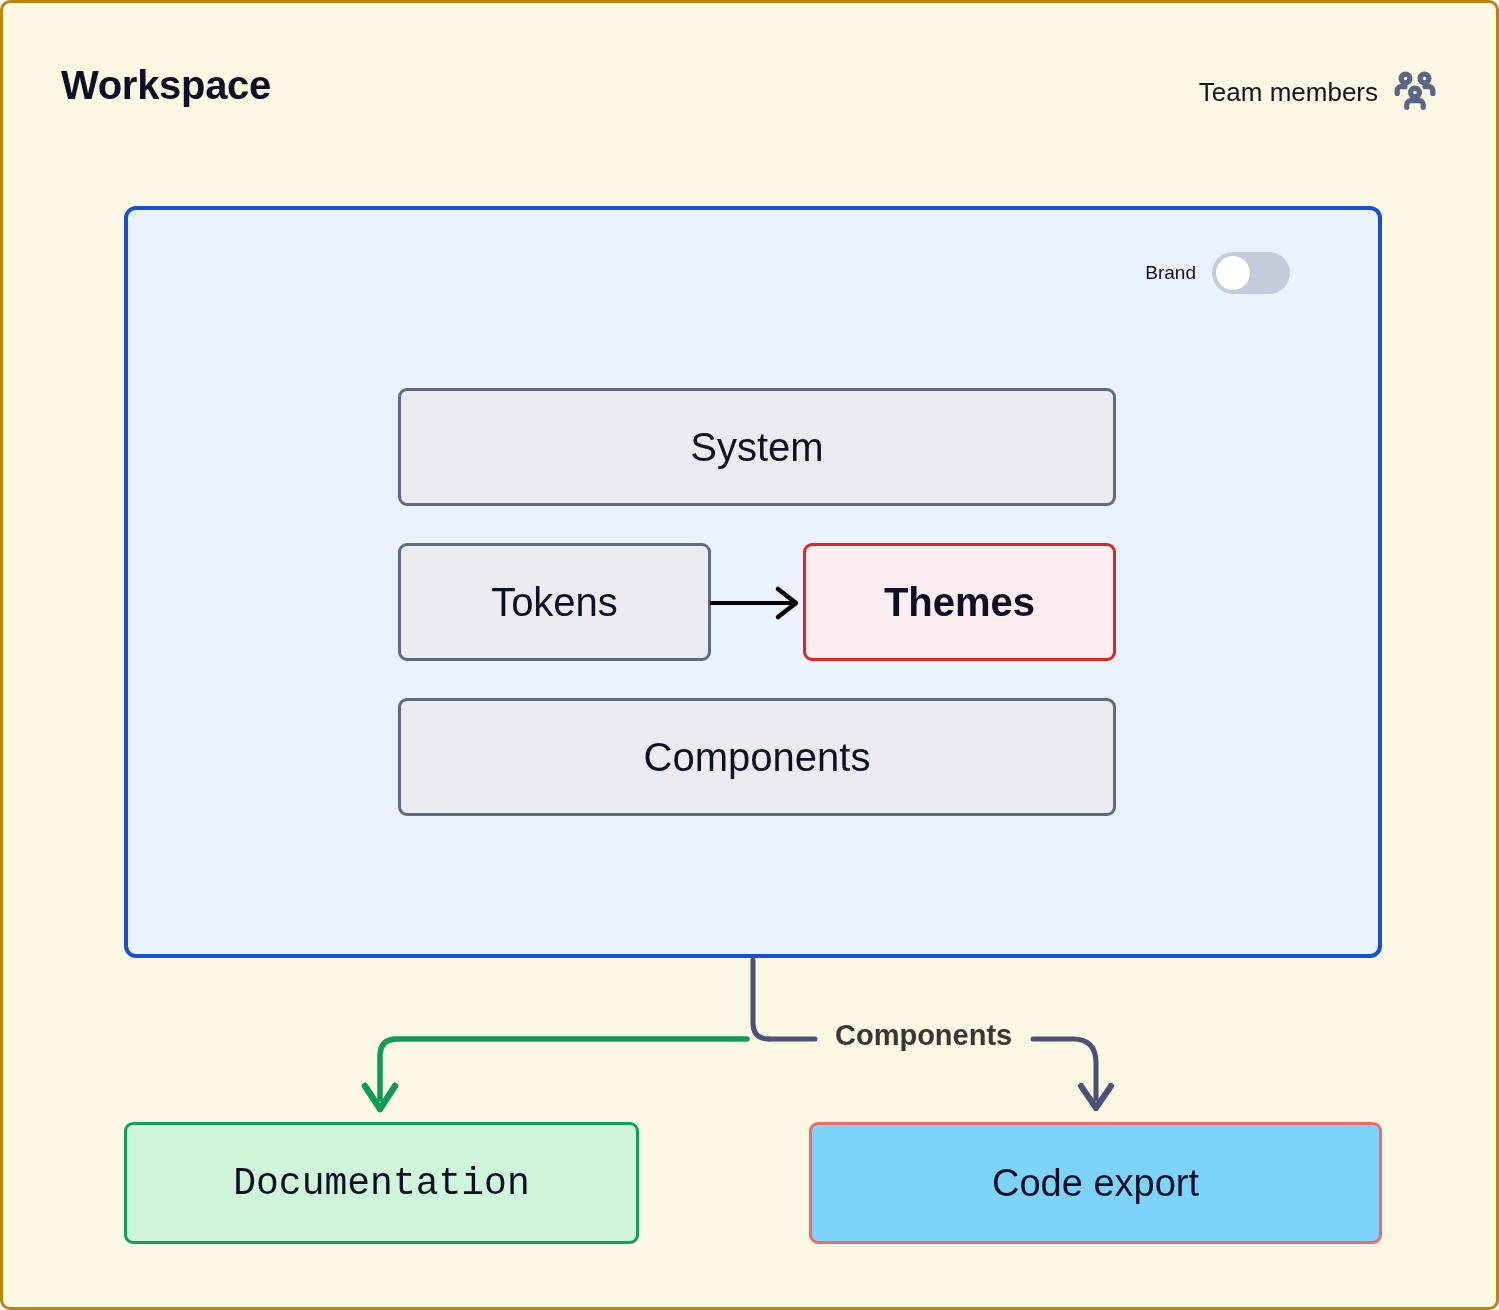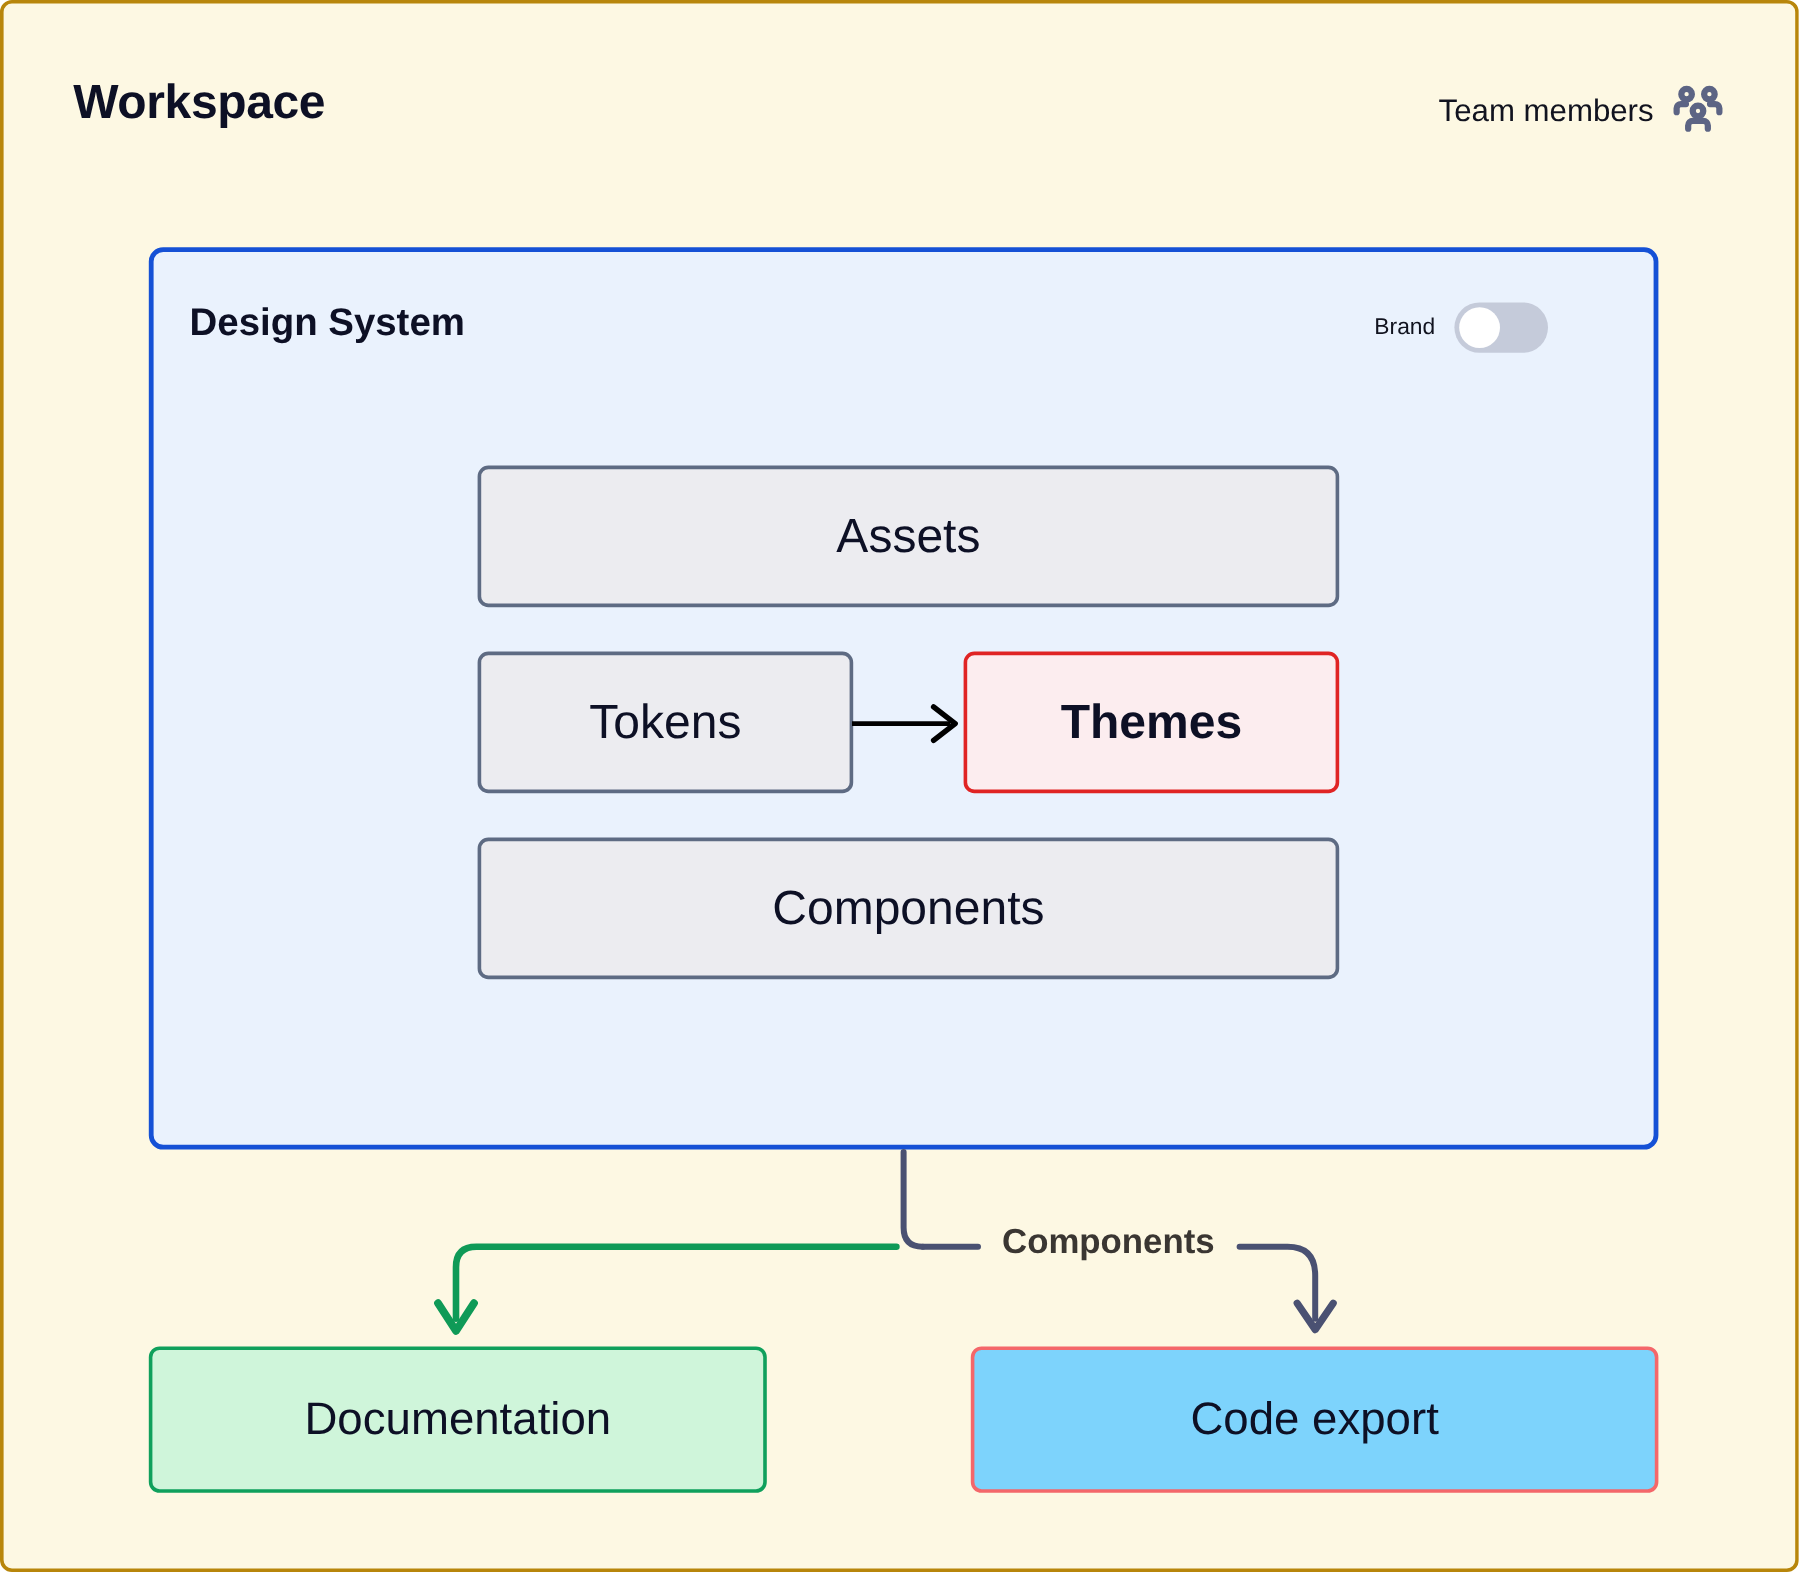--- a/index.html
+++ b/index.html
@@ -152,20 +152,21 @@
     height: 122px;
     box-sizing: border-box;
     background: #CFF5DA;
     border: 3px solid #0FA05C;
     border-radius: 9px;
     display: flex;
     align-items: center;
     justify-content: center;
     font-size: 38px;
     color: #0d1025;
+    font-family: Liberation Mono, monospace;
   }
   #node-code-export {
     position: absolute;
     left: 806px;
     top: 1119px;
     width: 573px;
     height: 122px;
     box-sizing: border-box;
     background: #7dd3fc;
     border: 3px solid #F4676A;
@@ -215,31 +216,30 @@
           <path d="M5.2 24.5v-3.2a3.6 3.6 0 0 1 3.6-3.6h4.2"></path>
           <path d="M40.8 24.5v-3.2a3.6 3.6 0 0 0-3.6-3.6h-4.2"></path>
           <path d="M14.8 38.2v-2.7a3.8 3.8 0 0 1 3.8-3.8h8.8a3.8 3.8 0 0 1 3.8 3.8v2.7"></path>
         </g>
       </svg>
     </span>
   </div>
 
   <div id="design-system-panel">
 
-    <div id="design-system-title">Design System</div>
 
     <div id="brand-toggle-group">
       <span id="brand-label">Brand</span>
       <span id="brand-toggle">
         <span class="knob"></span>
       </span>
     </div>
 
     <div class="node gray" id="node-assets">
-      <span>Assets</span>
+      <span>System</span>
     </div>
 
     <div class="node gray" id="node-tokens">
       <span>Tokens</span>
     </div>
 
     <div class="node red" id="node-themes">
       <span>Themes</span>
     </div>
 

